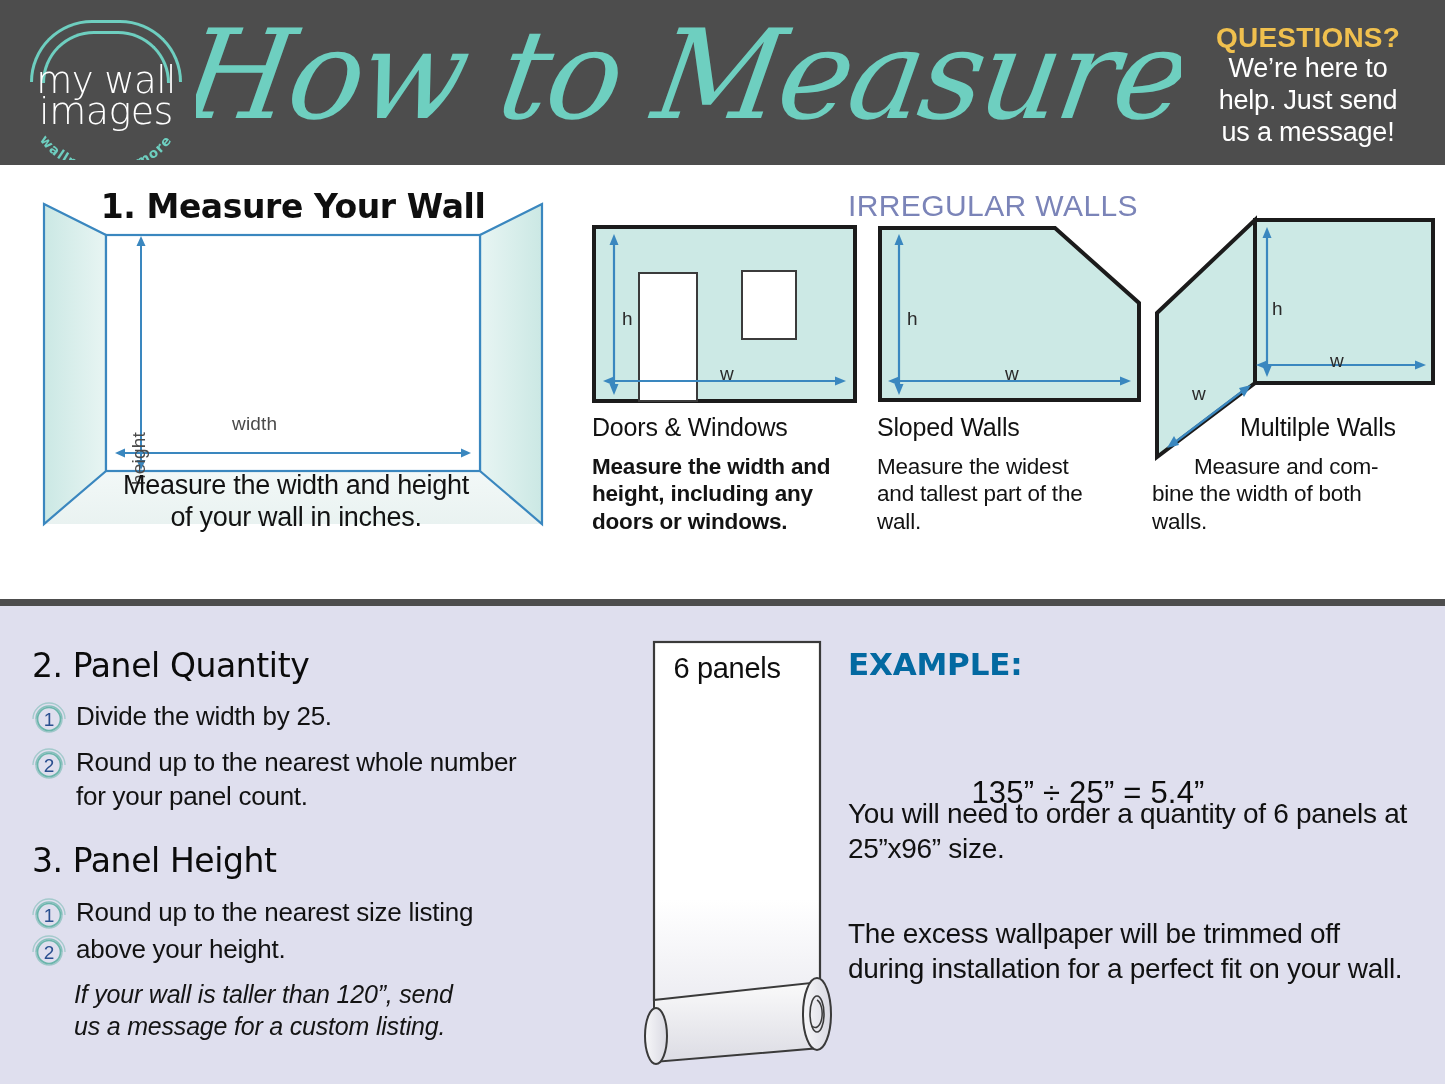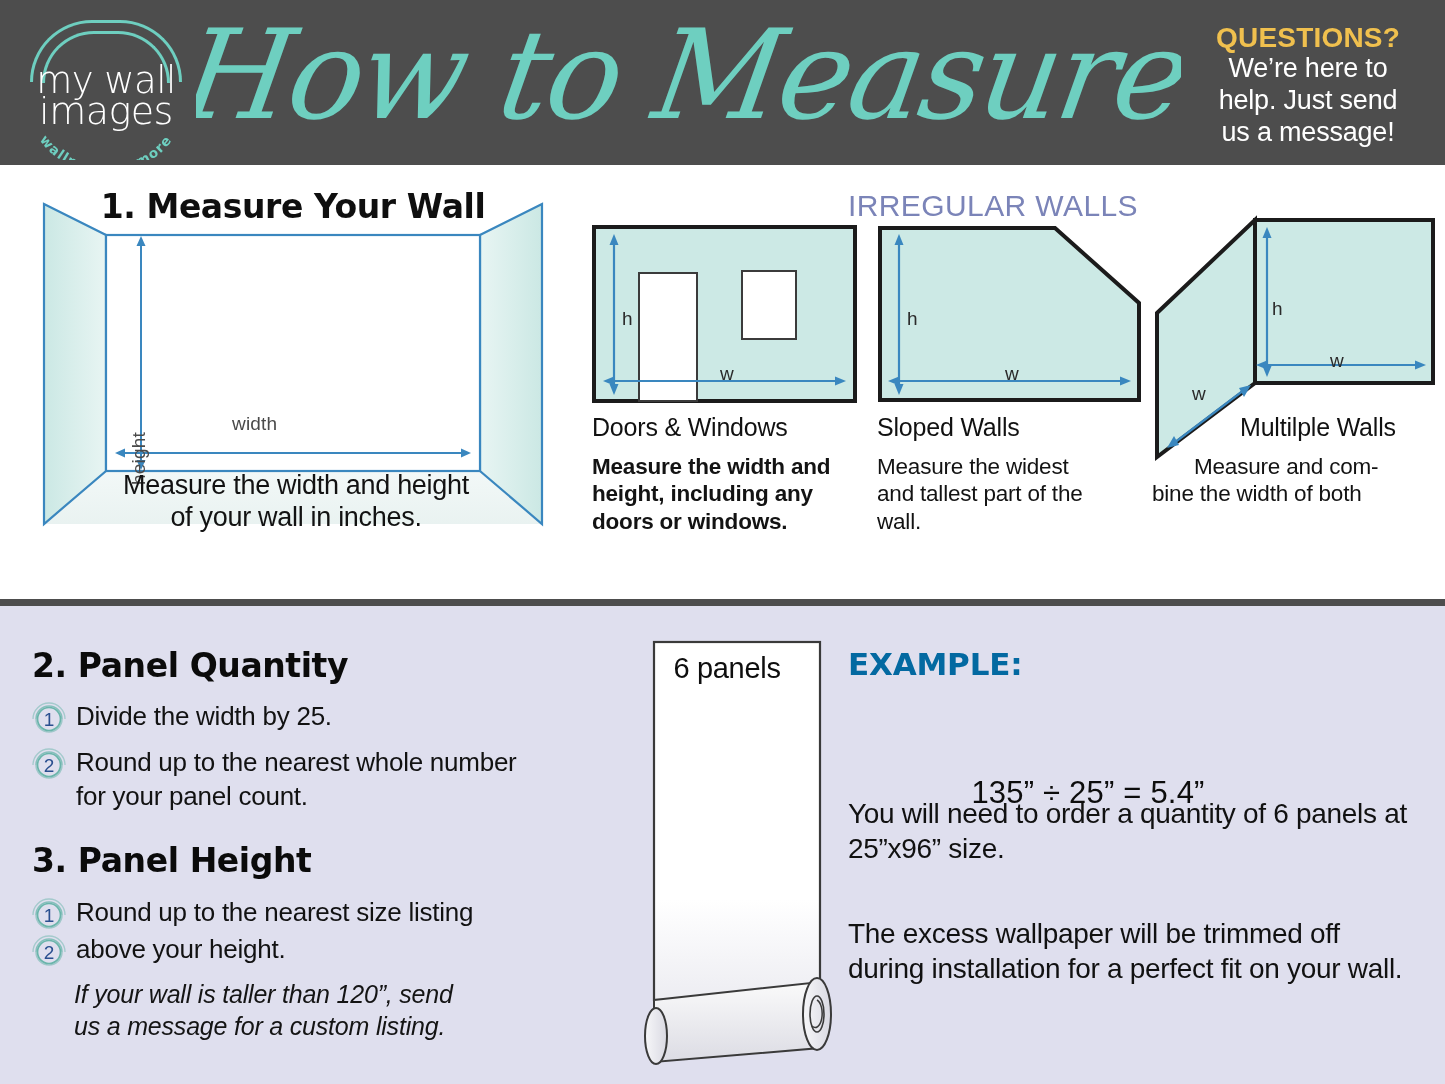--- a/index.html
+++ b/index.html
@@ -115,21 +115,21 @@
     background:#4d4d4d;
   }
 
   
   .lower {
     position:absolute; left:0; top:606px; width:1445px; height:478px;
     background:#dfdfee;
   }
 
   .sec-title {
-    position:absolute; font-size:33px; font-weight:bold; color:#0b0b0b;
+    position:absolute; font-size:33px; font-weight:normal; color:#0b0b0b;
     letter-spacing:-0.4px; font-family:"DejaVu Sans", sans-serif;
   }
   .bullet-row { position:absolute; }
   .bullet-num {
     position:absolute; left:0; top:0; width:38px; height:38px;
   }
   .bullet-num svg { width:38px; height:38px; display:block; }
   .bullet-txt {
     position:absolute; left:46px; top:0;
     font-size:26px; color:#121212; line-height:1.3; letter-spacing:-0.25px;
@@ -330,20 +330,21 @@
         <polygon points="99,180 87,183 92,192" fill="#3a87bf"></polygon>
       </svg>
     </div>
     <div class="dim-l" style="left:120px;top:133px;">h</div>
     <div class="dim-l" style="left:178px;top:185px;">w</div>
     <div class="dim-l" style="left:40px;top:218px;">w</div>
     <div class="irr-title" style="left:88px;top:248px;">Multilple Walls</div>
     <div class="irr-desc" style="left:0;top:288px;width:290px;">
       <div style="padding-left:42px;">Measure and com-</div>
       <div>bine the width of both</div>
+      <div>walls.</div>
     </div>
   </div>
 </div>
 
 <div class="divider"></div>
 
 <div class="lower">
 
   <div class="sec-title" style="left:32px;top:40px;">2. Panel Quantity</div>
 

